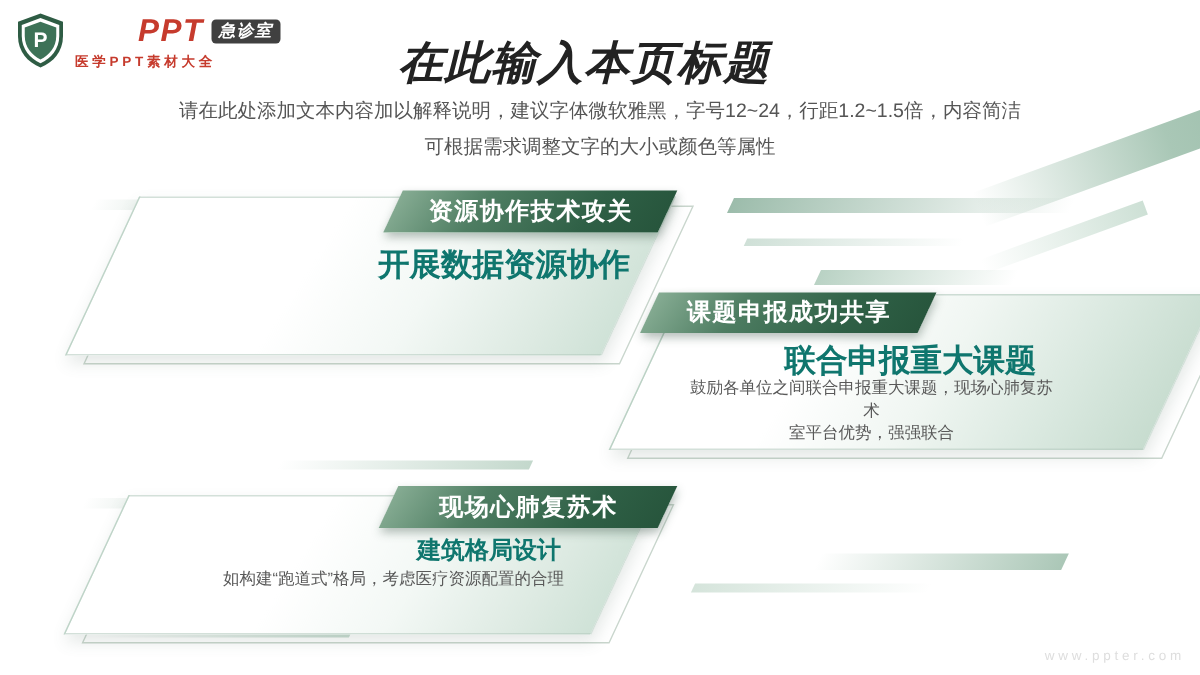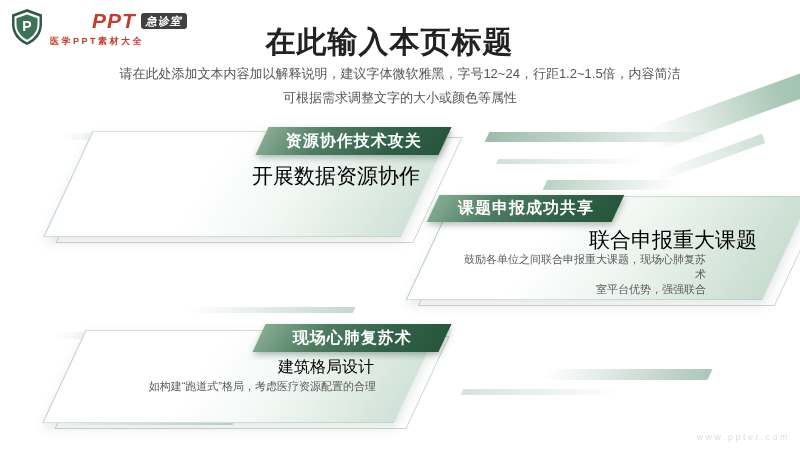--- a/index.html
+++ b/index.html
@@ -11,46 +11,46 @@
   .logo{position:absolute;left:10px;top:8px;display:flex;align-items:flex-start;}
   .shield{position:relative;width:34px;height:38px;flex:0 0 auto;}
   .brand-col{margin-left:6px;padding-top:3px;}
   .brand-row{display:flex;align-items:center;gap:5px;margin-left:42px;}
   .brand-ppt{color:#c63b2d;font-weight:bold;font-style:italic;font-size:21px;letter-spacing:1px;line-height:20px;}
   .brand-badge{background:#404040;color:#ffffff;font-weight:bold;font-style:italic;
     font-size:11px;line-height:14px;padding:1px 5px;border-radius:3px;letter-spacing:1px;}
   .brand-tagline{color:#c63b2d;font-size:9px;font-weight:bold;letter-spacing:2.5px;margin-top:4px;}
   
   .title{position:absolute;left:0;top:22px;width:779px;text-align:center;
-    font-size:30px;font-weight:bold;color:#222222;letter-spacing:1px;}
+    font-size:30px;font-weight:bold;color:#222222;letter-spacing:1px;font-style:italic;}
   .subtitle{position:absolute;left:50px;top:62px;width:700px;text-align:center;
     font-size:13px;line-height:24px;color:#555555;}
   
   .card,.ghost,.banner,.strip{position:absolute;transform:skewX(-25deg);}
   .card{
     background:linear-gradient(100deg,#ffffff 38%,#f3f8f5 62%,#ddeae2 86%,#cfe2d7 100%);
     border:1px solid rgba(175,198,186,0.55);
     box-shadow:3px 5px 10px rgba(90,115,100,0.16);
   }
   .ghost{border:1px solid #c9d6cd;background:transparent;}
   .banner{
     background:linear-gradient(105deg,#86ac93 0%,#4e7d62 32%,#2f6046 72%,#27553c 100%);
     box-shadow:2px 3px 6px rgba(40,70,55,0.35);
     display:flex;align-items:center;justify-content:center;
   }
   .banner > span{transform:skewX(25deg);color:#ffffff;font-weight:bold;font-size:16px;letter-spacing:1px;}
   .strip{pointer-events:none;}
   .rot{position:absolute;pointer-events:none;}
   
-  .blk-heading{position:absolute;font-weight:normal;color:#000000;}
+  .blk-heading{position:absolute;font-weight:bold;color:#0f766e;}
   .blk-body{position:absolute;font-size:11px;line-height:15px;color:#595959;}
   .h-lg{font-size:21px;}
   .h-sm{font-size:16px;}
   .ta-r{text-align:right;}
-  .ta-l{text-align:right;}
+  .ta-l{text-align:center;}
   
   .watermark{position:absolute;right:10px;bottom:8px;font-size:9px;color:#dedede;letter-spacing:2.5px;}
 </style>
 </head>
 <body>
 
 <div class="stage">
 
   <div class="logo">
     <div class="shield">

